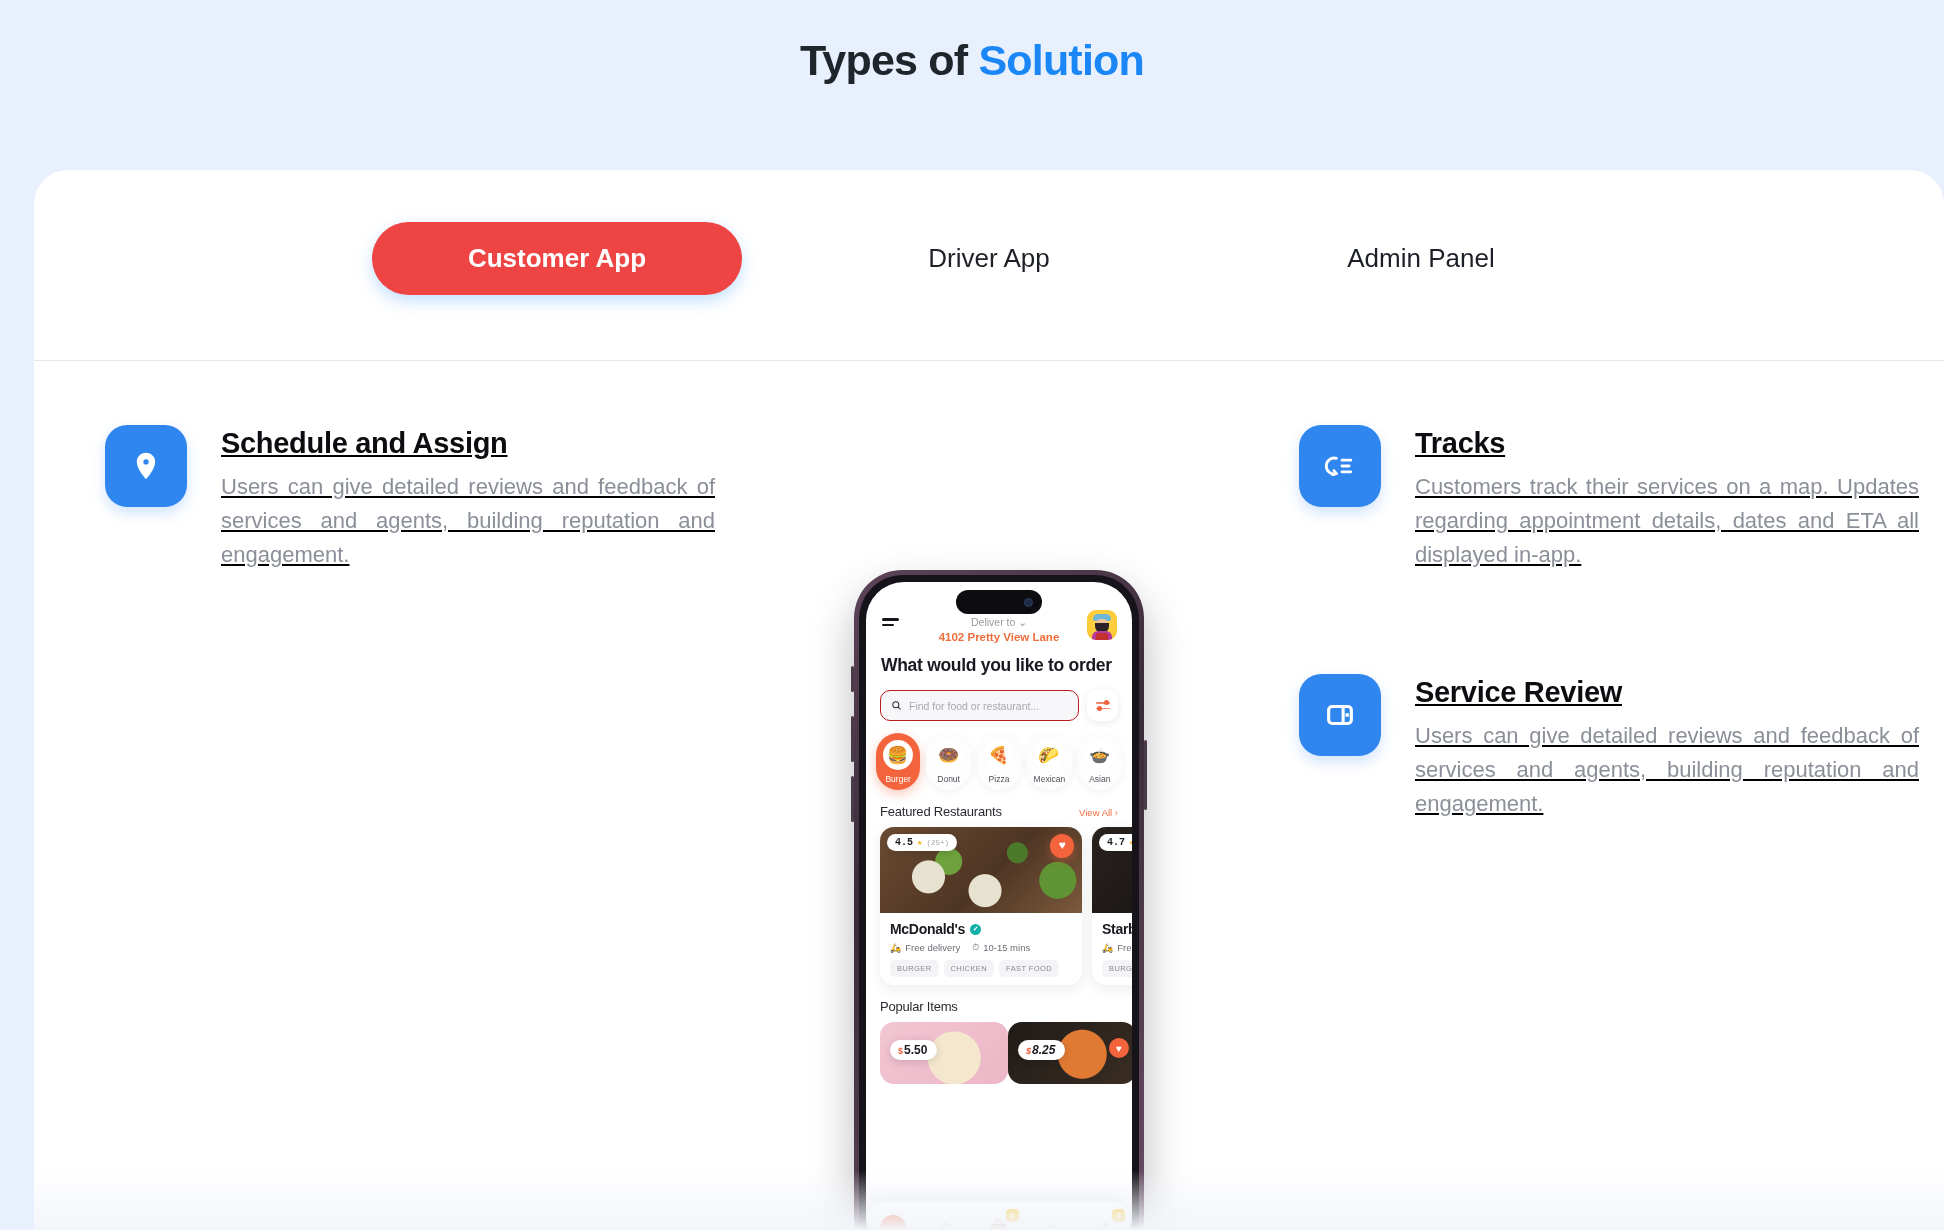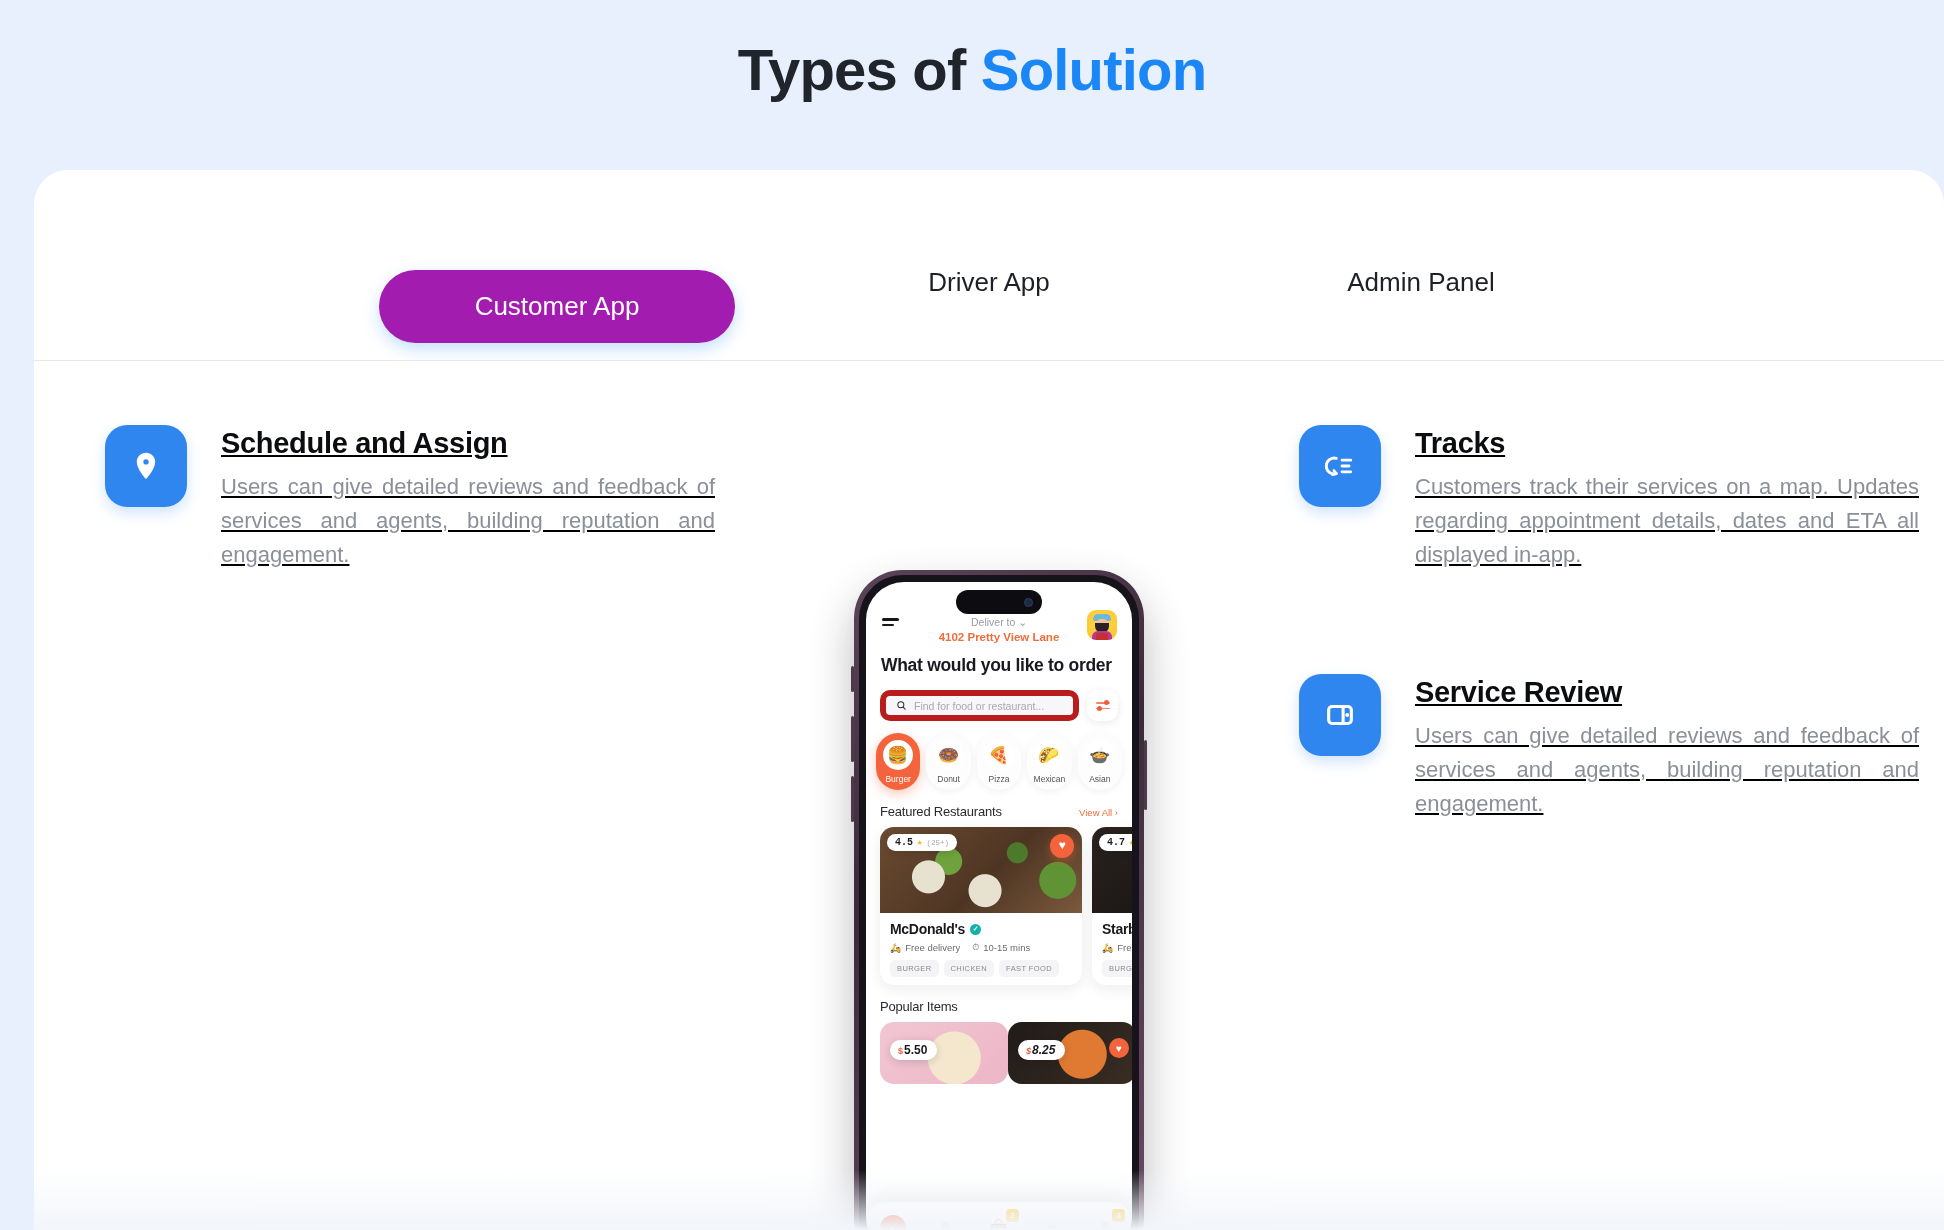--- a/index.html
+++ b/index.html
@@ -8,21 +8,21 @@
     background: #e8f0fd;
     font-family: "Liberation Sans", sans-serif;
     overflow: hidden;
   }
   .page { position: relative; width: 1944px; height: 1230px; background: #e8f0fd; }
 
   
   .heading {
     position: absolute; top: 36px; left: 0; width: 100%;
     text-align: center;
-    font-size: 58px; font-weight: 700; letter-spacing: -0.8px;
+    font-size: 43px; font-weight: 700; letter-spacing: -0.8px;
     color: #20242b;
   }
   .heading .accent { color: #1b87f7; }
 
   
   .card {
     position: absolute; left: 34px; top: 170px;
     width: 1910px; height: 1060px;
     background: #ffffff;
     border-radius: 34px 34px 0 0;
@@ -40,24 +40,23 @@
     display: flex; justify-content: center; align-items: center;
     gap: 0;
   }
   .tab {
     font-size: 26px; color: #1d2027; font-weight: 400;
     padding: 0 18px; text-align: center; cursor: pointer;
     white-space: nowrap;
   }
   .tab-slot { width: 432px; display: flex; justify-content: center; }
   .tab.active {
-    background: #a21caf; color: #ffffff; font-weight: 400;
+    background: #ef4444; color: #ffffff; font-weight: 700;
     border-radius: 60px; padding: 21px 96px;
     box-shadow: 0 6px 16px rgba(27,135,247,0.26);
-    margin-top: 48px;
   }
   .divider {
     position: absolute; top: 190px; left: 0; width: 100%;
     height: 1px; background: #e6e8ec;
   }
 
   
   .features-left  { position: absolute; left: 71px;  top: 255px; width: 610px; }
   .features-right { position: absolute; right: 25px; top: 255px; width: 620px; }
 
@@ -136,21 +135,21 @@
 
   .sc-title {
     font-size: 17.5px; font-weight: 700; color: #1a1820;
     line-height: 21px; margin: 12px 0 0 15px; letter-spacing: -0.3px;
   }
 
   .sc-search { display: flex; align-items: center; gap: 8px; margin: 14px 14px 0; }
   .searchbox {
     flex: 1; height: 31px; background: #f7f7f9; border-radius: 10px;
     display: flex; align-items: center; padding: 0 10px; gap: 7px;
-    border: 6px solid #b91c1c;
+    border: 1px solid #b91c1c;
   }
   .search-ph { font-size: 10.5px; color: #a9a8b0; }
   .filter-btn {
     width: 31px; height: 31px; background: #ffffff; border-radius: 10px;
     box-shadow: 0 2px 8px rgba(20,20,30,0.09);
     display: flex; flex-direction: column; justify-content: center; align-items: center; gap: 4px;
   }
   .filter-line { position: relative; width: 14px; height: 1.6px; background: #f1846a; border-radius: 2px; }
   .filter-line .knob { position: absolute; top: -2px; width: 5px; height: 5px; border-radius: 50%; background: #ef6038; }
   .filter-line.a .knob { right: 1px; }

